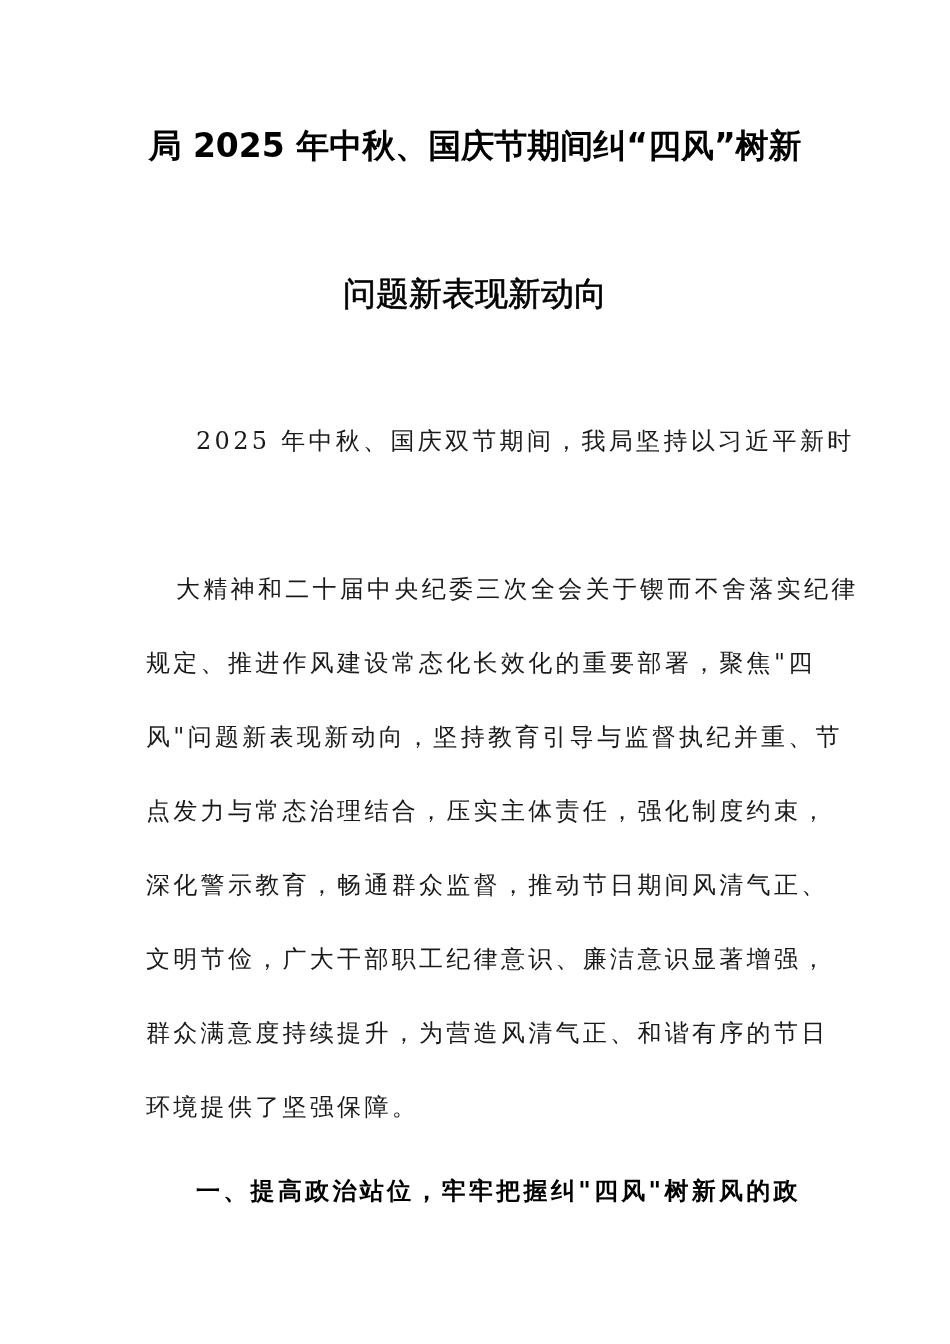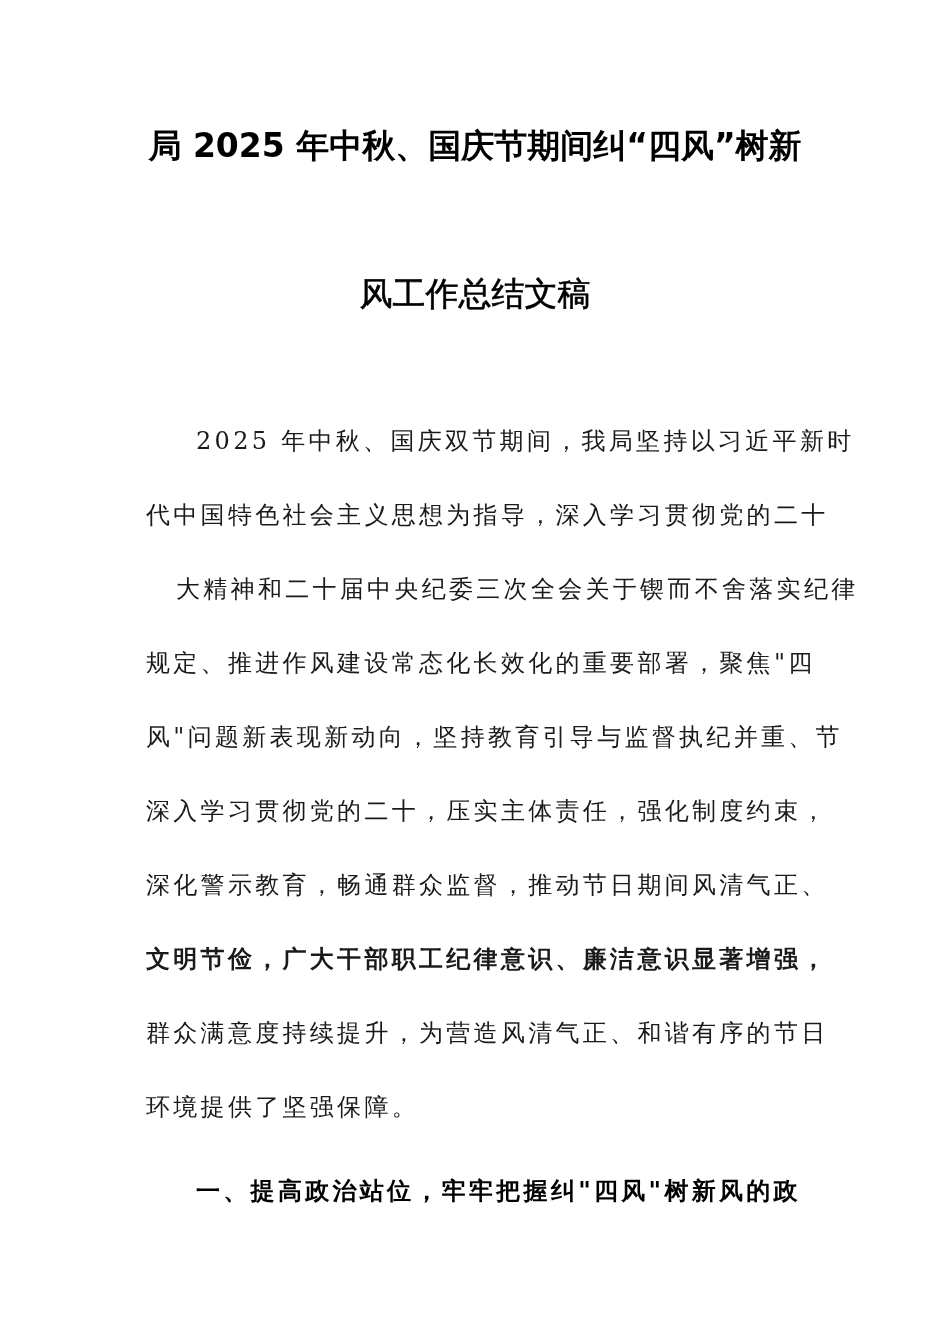--- a/index.html
+++ b/index.html
@@ -60,28 +60,27 @@
       letter-spacing: 3.3px;
       font-family: "DejaVu Serif", "Liberation Serif", serif;
     }
   </style>
 </head>
 <body>
 
 <div class="page">
 
   <div class="title-line l1">局 2025 年中秋、国庆节期间纠“四风”树新</div>
-  <div class="title-line l2">风工作总结文稿</div>
+  <div class="title-line l2">问题新表现新动向</div>
 
   <div class="body-line indent" style="top:426px;">2025 年中秋、国庆双节期间，我局坚持以习近平新时</div>
-  <div class="body-line" style="top:500px;">代中国特色社会主义思想为指导，深入学习贯彻党的二十</div>
   <div class="body-line" style="top:574px;margin-left:30px;">大精神和二十届中央纪委三次全会关于锲而不舍落实纪律</div>
   <div class="body-line" style="top:648px;">规定、推进作风建设常态化长效化的重要部署，聚焦"四</div>
   <div class="body-line" style="top:722px;">风"问题新表现新动向，坚持教育引导与监督执纪并重、节</div>
-  <div class="body-line" style="top:796px;">深入学习贯彻党的二十，压实主体责任，强化制度约束，</div>
+  <div class="body-line" style="top:796px;">点发力与常态治理结合，压实主体责任，强化制度约束，</div>
   <div class="body-line" style="top:870px;text-align:right;">深化警示教育，畅通群众监督，推动节日期间风清气正、</div>
-  <div class="body-line" style="top:944px;font-weight:bold;">文明节俭，广大干部职工纪律意识、廉洁意识显著增强，</div>
+  <div class="body-line" style="top:944px;">文明节俭，广大干部职工纪律意识、廉洁意识显著增强，</div>
   <div class="body-line" style="top:1018px;">群众满意度持续提升，为营造风清气正、和谐有序的节日</div>
   <div class="body-line" style="top:1092px;">环境提供了坚强保障。</div>
 
   <div class="heading-line" style="top:1176px;">一、提高政治站位，牢牢把握纠"四风"树新风的政</div>
 
 </div>
 
 </body></html>

